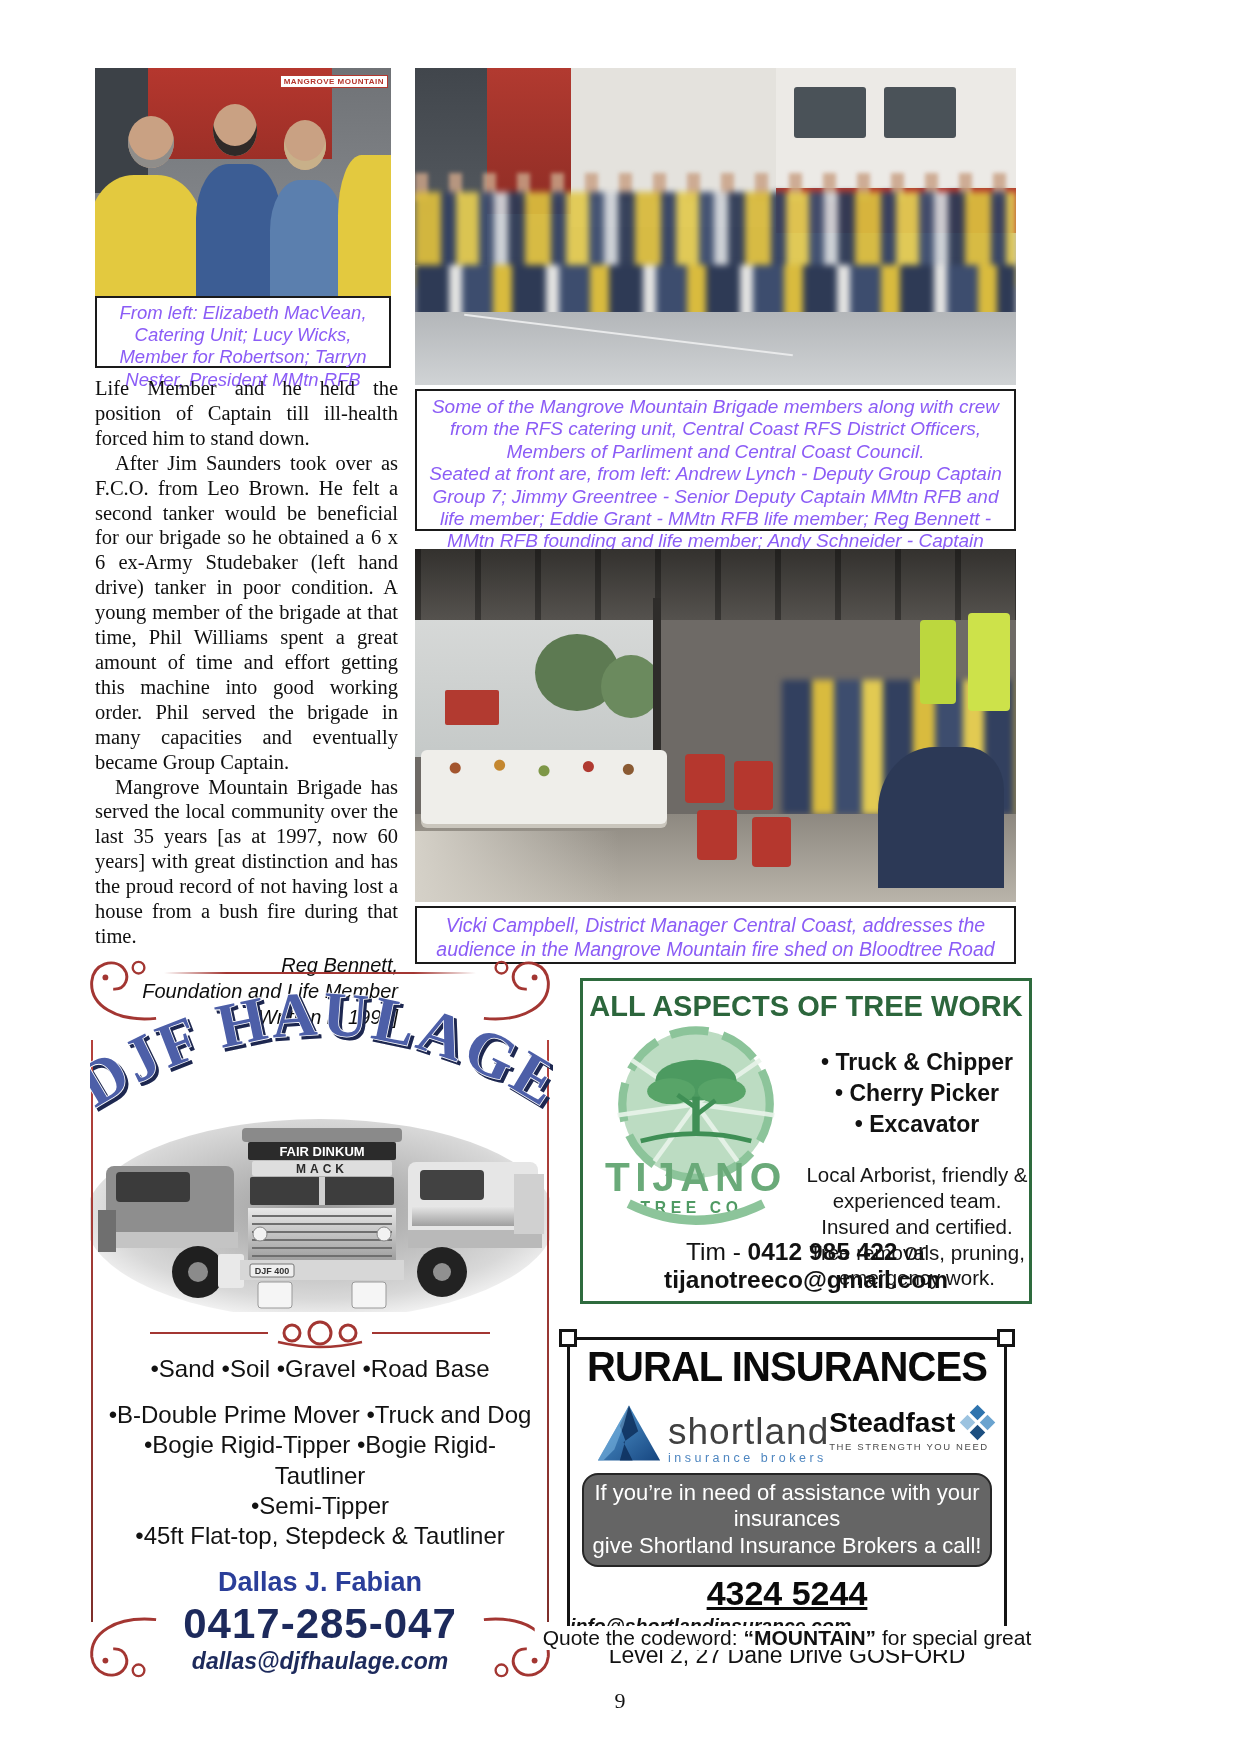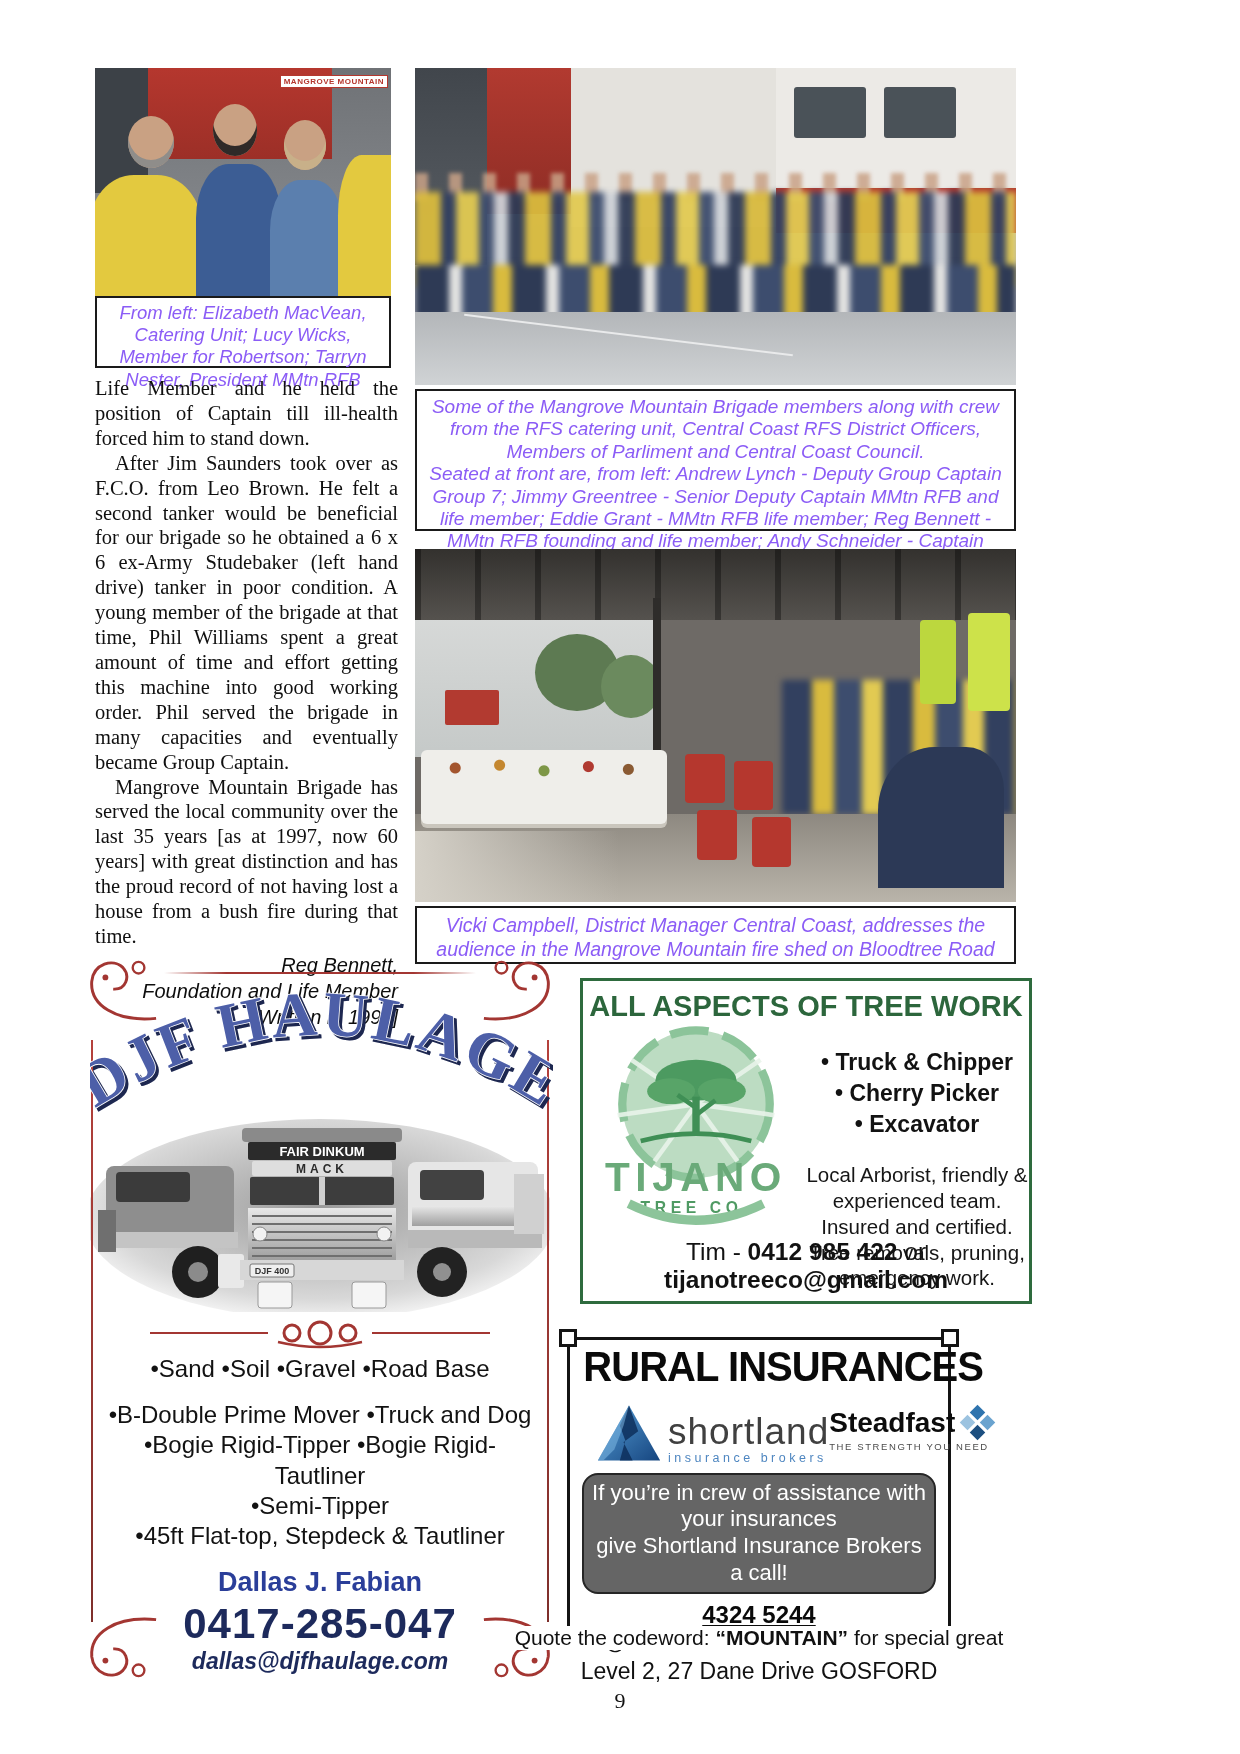--- a/index.html
+++ b/index.html
@@ -50,39 +50,39 @@
   .tree-title{margin-top:9px;text-align:center;font-weight:bold;font-size:29px;color:#2c663c;}
   .tree-body{display:flex;}
   .tree-logo{width:218px;height:212px;margin-left:4px;flex:none;}
   .tree-right{flex:1;text-align:center;}
   .tree-bullets{margin-top:24px;font-weight:bold;font-size:23px;line-height:1.35;color:#121212;}
   .tree-blurb{margin-top:22px;font-size:20.5px;line-height:1.26;white-space:pre-line;color:#161616;}
   .tree-contact{position:absolute;left:0;right:0;bottom:7px;text-align:center;font-size:24.5px;color:#121212;}
   .b{font-weight:bold;}
 
   
-  .rural{position:absolute;left:567px;top:1337px;width:384px;height:303px;border:3px solid #141414;
+  .rural{position:absolute;left:567px;top:1337px;width:440px;height:303px;border:3px solid #141414;
          box-sizing:border-box;background:#fff;}
   .bk{position:absolute;width:12px;height:12px;border:3px solid #141414;background:#fff;}
   .rural-title{margin-top:2px;text-align:center;font-weight:bold;font-size:43px;letter-spacing:-1px;
                white-space:nowrap;transform:scaleX(.93);color:#0a0a0a;}
   .logos-row{display:flex;justify-content:space-between;align-items:center;padding:2px 20px 0 26px;}
   .shortland{display:flex;align-items:flex-end;}
   .sh-text{margin-left:6px;line-height:1;}
   .sh-name{font-size:37px;color:#404040;letter-spacing:1px;margin-top:20px;}
   .sh-sub{font-size:12.5px;letter-spacing:3.5px;color:#4e86c0;margin-top:2px;}
   .steadfast{text-align:left;line-height:1;}
   .st-row{display:flex;align-items:center;}
   .st-name{font-weight:bold;font-size:28px;color:#0c0c0c;}
   .st-tag{font-size:9.5px;letter-spacing:1.6px;color:#4c4c4c;margin-top:3px;}
   .st-dia{position:relative;width:32px;height:32px;margin-left:7px;flex:none;}
   .st-dia span{position:absolute;width:11px;height:11px;transform:rotate(45deg);}
   .pitch{margin:8px 12px 0;background:#656565;border:2px solid #262626;border-radius:16px;color:#fff;
          text-align:center;font-size:22px;line-height:1.22;padding:5px 6px;white-space:pre-line;}
-  .rural-phone{margin-top:7px;text-align:center;font-weight:bold;font-size:24px;text-decoration:underline;color:#0a0a0a;}
+  .rural-phone{margin-top:7px;text-align:center;font-weight:bold;font-size:34px;text-decoration:underline;color:#0a0a0a;}
   .rural-email{margin-top:2px;text-align:left;font-weight:bold;font-style:italic;font-size:19.5px;}
   .rural-address{margin-top:4px;text-align:center;font-size:23px;}
   .rural-code{position:absolute;left:50%;bottom:-13px;transform:translateX(-50%);background:#fff;
               padding:0 8px;font-size:21px;white-space:nowrap;}
 
   .pageno{position:absolute;left:0;right:0;top:1688px;text-align:center;
           font-family:"Liberation Serif",serif;font-size:22px;color:#111;}
 
   
   .p1-truck{left:18%;top:0;width:62%;height:40%;background:linear-gradient(#b5372e,#9c2f27);}
@@ -407,21 +407,21 @@
             <span style="left:10px;top:0;background:#2f74ae;"></span>
             <span style="left:0;top:10px;background:#9cc3e0;"></span>
             <span style="left:20px;top:10px;background:#6aa3cf;"></span>
             <span style="left:10px;top:20px;background:#1c4f80;"></span>
           </div>
         </div>
         <div class="st-tag">THE STRENGTH YOU NEED</div>
       </div>
     </div>
 
-    <div class="pitch">If you’re in crew of assistance with your insurances
+    <div class="pitch">If you’re in need of assistance with your insurances
 give Shortland Insurance Brokers a call!</div>
     <div class="rural-phone">4324 5244</div>
     <div class="rural-email">info@shortlandinsurance.com</div>
     <div class="rural-address">Level 2, 27 Dane Drive GOSFORD</div>
     <div class="rural-code">
       <span>Quote the codeword: </span><span class="b">“MOUNTAIN”</span><span> for special great</span>
     </div>
   </div>
 
   <div class="pageno">9</div>

